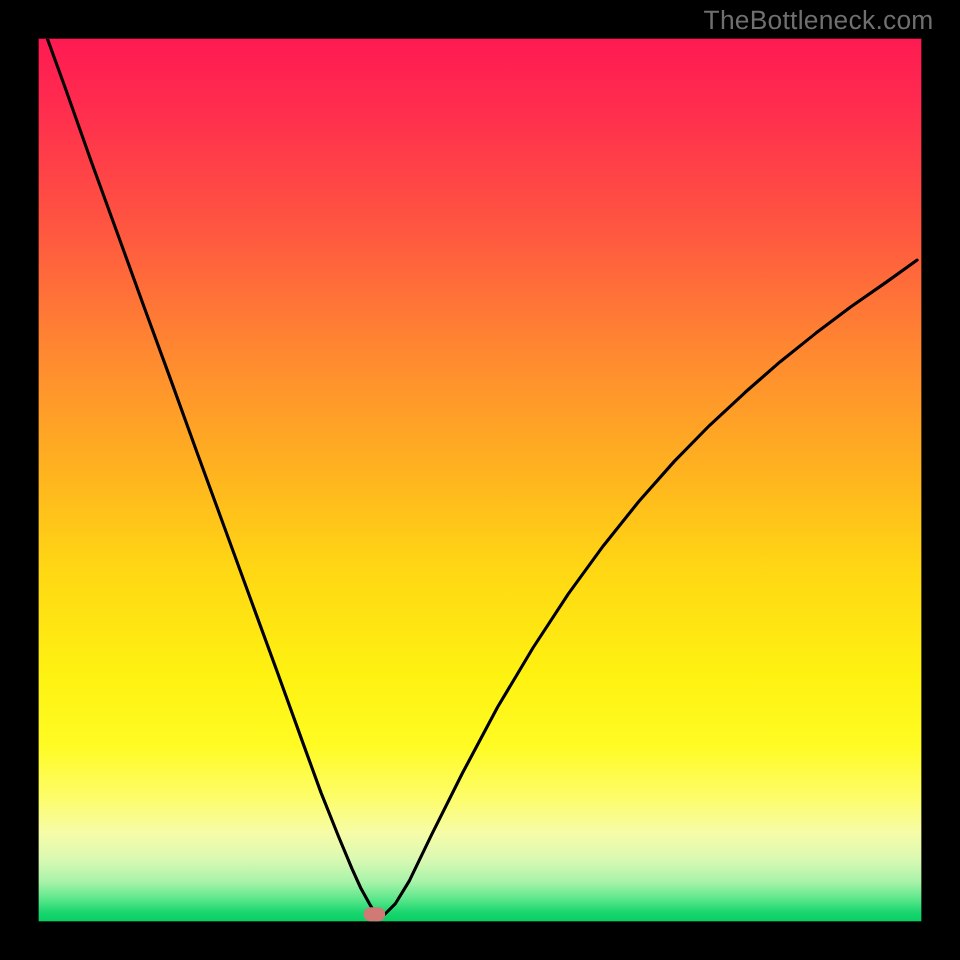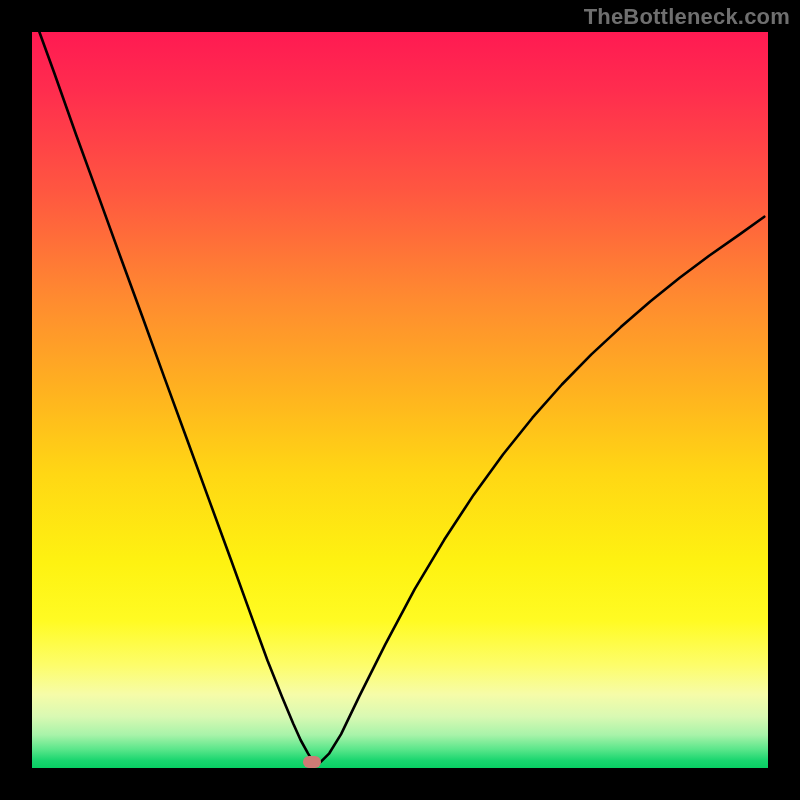--- a/index.html
+++ b/index.html
@@ -65,24 +65,24 @@
     position: absolute;
     width: 18px;
     height: 12px;
     border-radius: 6px / 6px;
     background: #cf7a75;
     transform: translate(-50%, -50%);
   }
   .watermark {
     position: absolute;
     top: 4px;
-    right: 10px;
+    right: 22px;
     color: #6f6f6f;
     font-size: 22px;
-    font-weight: 700;
+    font-weight: 400;
     letter-spacing: 0.2px;
     user-select: none;
   }
 </style>
 </head>
 <body>
 
 <div class="stage">
 
   <div class="plot">

